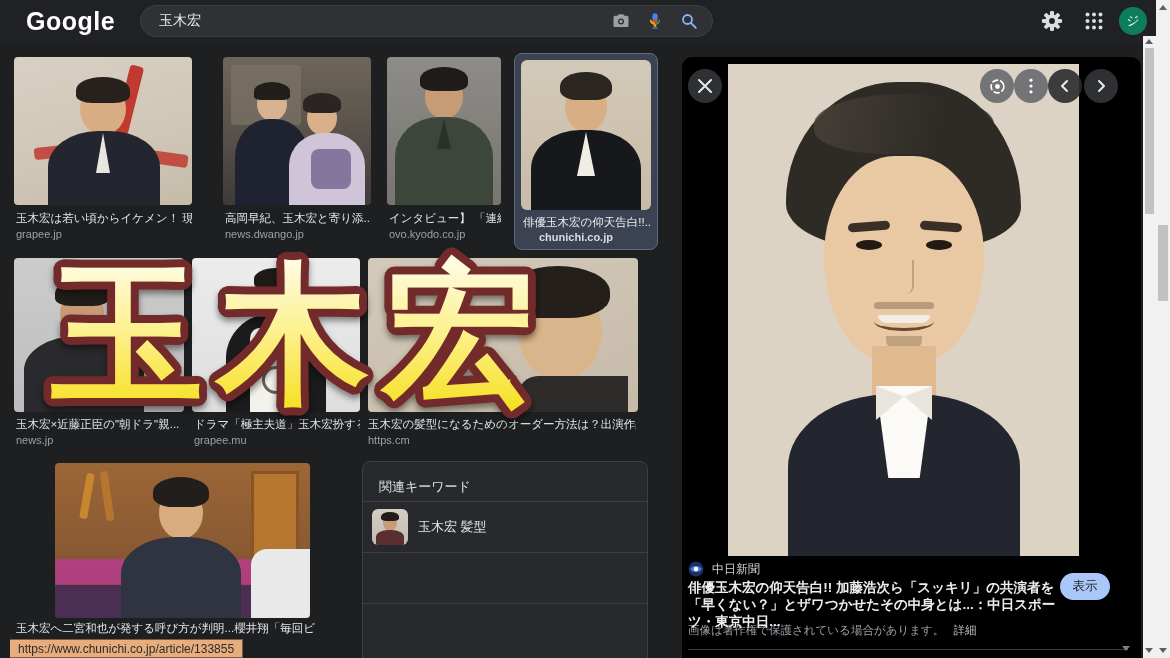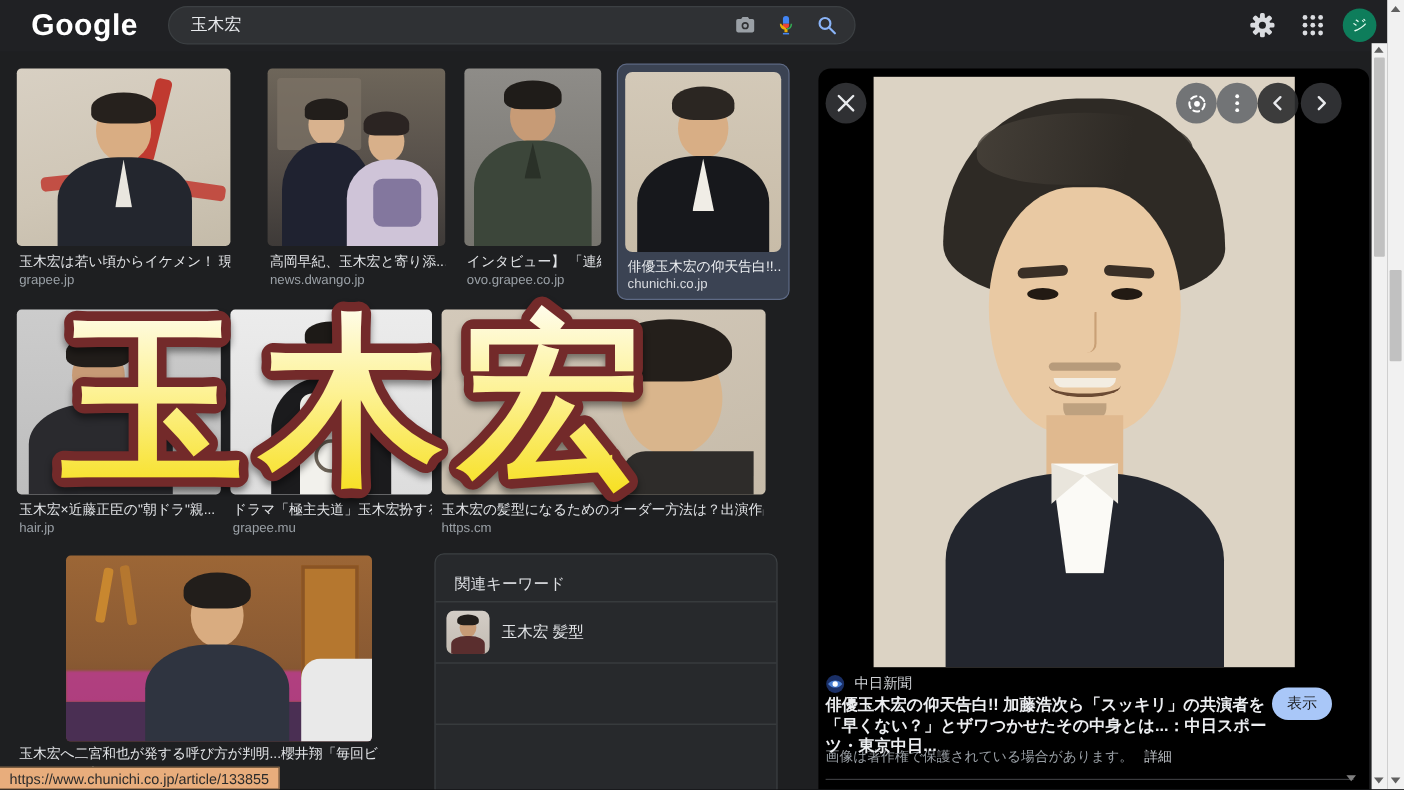--- a/index.html
+++ b/index.html
@@ -39,37 +39,37 @@
   .rel-div{position:absolute;left:0;width:100%;height:1px;background:#3c4043;}
   .rel-item{position:absolute;left:0;width:100%;height:50px;cursor:pointer;text-decoration:underline;}
   .rel-thumb{position:absolute;left:9px;top:7px;width:36px;height:36px;border-radius:6px;overflow:hidden;}
   .rel-label{position:absolute;left:55px;top:16px;font-size:13px;color:#e3e5e8;}
 
   
   .panel{left:682px;top:57px;width:459px;height:601px;background:#000;border-radius:10px 10px 0 0;}
   .photo{left:46px;top:7px;width:351px;height:492px;background:#dcd3c4;overflow:hidden;}
   .pbtn{position:absolute;width:34px;height:34px;border-radius:50%;display:flex;
     align-items:center;justify-content:center;cursor:pointer;}
-  .src-row{left:6px;top:504px;display:flex;align-items:center;gap:8px;}
+  .src-row{left:6px;top:504px;display:flex;align-items:flex-start;gap:8px;}
   .ptitle{left:6px;top:522px;width:372px;font-size:13.5px;font-weight:700;color:#eceef1;line-height:17px;}
   .pcopy{left:6px;top:566px;font-size:11.5px;color:#9aa0a6;}
   .viewbtn{left:378px;top:516px;width:50px;height:27px;border-radius:14px;background:#a9c7f8;
     color:#1b1c1e;font-size:12.5px;display:flex;align-items:center;justify-content:center;cursor:pointer;}
   .pdivider{left:6px;top:592px;width:440px;height:1px;background:#3a3b3e;}
 
   
   .sb-track{position:absolute;background:#f1f1f1;}
   .sb-thumb{position:absolute;background:#c1c1c1;border-radius:1px;}
   .tri-up{width:0;height:0;border-left:4px solid transparent;border-right:4px solid transparent;
     border-bottom:5px solid #606060;position:absolute;}
   .tri-down{width:0;height:0;border-left:4px solid transparent;border-right:4px solid transparent;
     border-top:5px solid #606060;position:absolute;}
 
   
-  .statusbar{left:0;top:639px;height:19px;padding:0 8px;background:#e8ad7c;border:1px solid #7a5c3f;
+  .statusbar{left:10px;top:639px;height:19px;padding:0 8px;background:#e8ad7c;border:1px solid #7a5c3f;
     border-left:none;display:flex;align-items:center;font-size:12px;color:#2b2b2b;box-sizing:border-box;}
 </style>
 </head>
 <body>
 
 <div class="screen">
 
   <div class="abs topbar">
     <div class="abs logo">Google</div>
 
@@ -164,44 +164,44 @@
 
   <div class="thumb" style="left:387px;top:57px;width:114px;height:148px;background:linear-gradient(180deg,#8e8c88 0%,#77756f 100%)">
     <div class="person">
         <div class="head" style="left:38px;top:18px;width:38px;height:44px;background:#c79b76"></div>
       <div class="abs" style="left:33px;top:10px;width:48px;height:24px;background:#1f1c19;border-radius:50% 50% 30% 30%"></div>
       <div class="body" style="left:8px;top:60px;width:98px;height:88px;background:#3c463a"></div>
       <div class="abs" style="left:50px;top:62px;width:14px;height:30px;background:#2a3128;clip-path:polygon(50% 0,100% 100%,0 100%)"></div>
       </div>
   </div>
   <div class="cap" style="left:389px;top:211px;width:112px">インタビュー】 「連続...</div>
-  <div class="dom" style="left:389px;top:228px">ovo.grapee.co.jp</div>
+  <div class="dom" style="left:389px;top:228px">ovo.kyodo.co.jp</div>
 
   <div class="abs selcard">
     <div class="thumb" style="left:6px;top:6px;width:130px;height:150px;border-radius:6px;background:linear-gradient(180deg,#d3c9b8 0%,#c8bca8 100%)">
       <div class="person">
           <div class="head" style="left:44px;top:22px;width:42px;height:50px;background:#d8ae85"></div>
         <div class="abs" style="left:39px;top:12px;width:52px;height:28px;background:#2b2622;border-radius:50% 50% 35% 35%"></div>
         <div class="body" style="left:10px;top:70px;width:110px;height:86px;background:#17181c"></div>
         <div class="abs" style="left:56px;top:72px;width:18px;height:44px;background:#f0ede6;clip-path:polygon(50% 0,100% 100%,0 100%)"></div>
         </div>
     </div>
     <div class="cap" style="left:8px;top:161px;width:128px;color:#eef0f3">俳優玉木宏の仰天告白!!...</div>
-    <div class="dom" style="left:8px;top:177px;color:#dadce0;font-weight:400">chunichi.co.jp</div>
+    <div class="dom" style="left:24px;top:177px;color:#dadce0;font-weight:700">chunichi.co.jp</div>
   </div>
 
   <div class="thumb" style="left:14px;top:258px;width:170px;height:154px;background:linear-gradient(180deg,#cccccc 0%,#bdbdbd 100%)">
     <div class="person">
         <div class="head" style="left:46px;top:30px;width:44px;height:50px;background:#c79b76"></div>
       <div class="abs" style="left:41px;top:22px;width:54px;height:26px;background:#211d1a;border-radius:50% 50% 30% 30%"></div>
       <div class="body" style="left:10px;top:78px;width:120px;height:76px;background:#2a2a2e"></div>
       </div>
   </div>
   <div class="cap" style="left:16px;top:417px;width:168px">玉木宏×近藤正臣の"朝ドラ"親...</div>
-  <div class="dom" style="left:16px;top:434px">hair.jp</div>
+  <div class="dom" style="left:16px;top:434px">news.jp</div>
 
   <div class="thumb" style="left:192px;top:258px;width:168px;height:154px;background:linear-gradient(180deg,#ececec 0%,#dddddd 100%)">
     <div class="person">
         <div class="head" style="left:66px;top:16px;width:36px;height:42px;background:#c79b76"></div>
       <div class="abs" style="left:62px;top:10px;width:44px;height:22px;background:#1d1a17;border-radius:50% 50% 30% 30%"></div>
       <div class="body" style="left:34px;top:56px;width:100px;height:98px;background:#1b1b1d"></div>
       <div class="abs" style="left:58px;top:70px;width:52px;height:84px;background:#f2f1ec;border-radius:10px 10px 0 0"></div>
       <div class="abs" style="left:70px;top:108px;width:28px;height:28px;border:3px solid #6b6257;border-radius:50%;box-sizing:border-box"></div>
       </div>
   </div>

